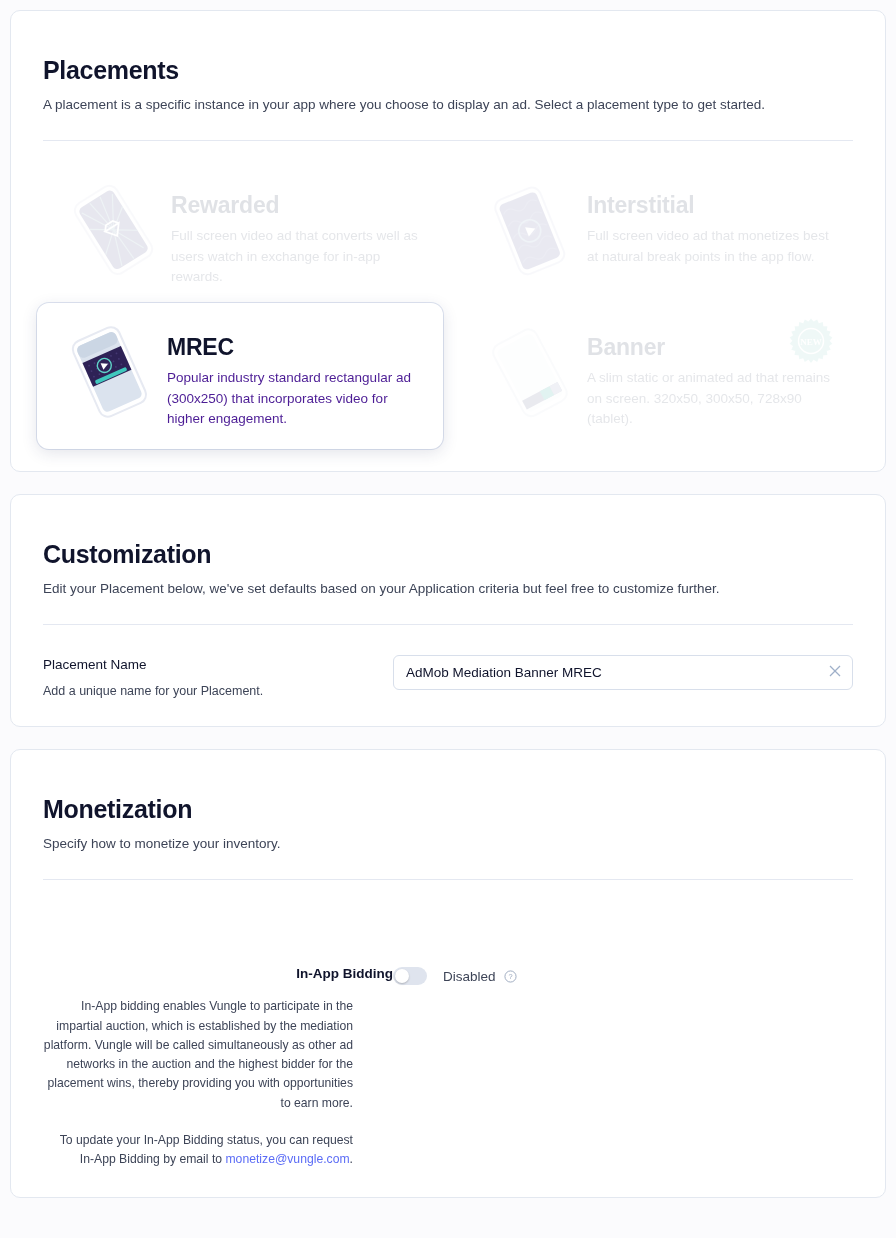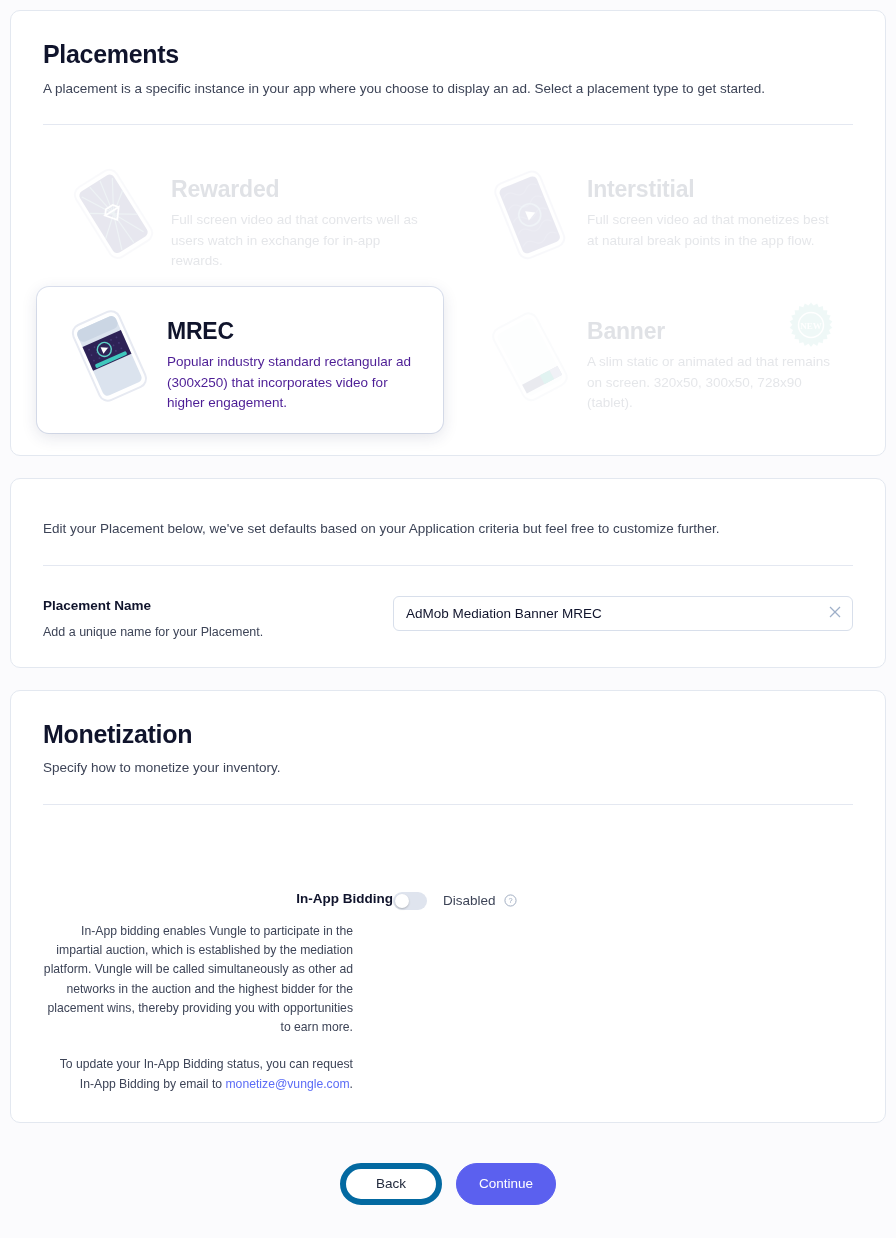--- a/index.html
+++ b/index.html
@@ -19,21 +19,21 @@
     padding: 10px 10px 0 10px;
     display: flex;
     flex-direction: column;
   }
 
   
   .card {
     background: #ffffff;
     border: 1px solid #e3e8f0;
     border-radius: 10px;
-    padding: 30px 32px 28px 32px;
+    padding: 46px 32px 28px 32px;
     margin-bottom: 22px;
   }
 
   .section-title {
     font-size: 25px;
     font-weight: bold;
     color: #10142c;
     letter-spacing: -0.3px;
     line-height: 1.1;
   }
@@ -116,21 +116,21 @@
 
   
   .field-row {
     margin-top: 30px;
     display: flex;
     align-items: flex-start;
   }
   .field-label-col { width: 350px; padding-top: 2px; }
   .field-label {
     font-size: 13.5px;
-    font-weight: bold;
+    font-weight: normal;
     color: #10142c;
   }
   .field-help {
     font-size: 12.5px;
     color: #3d4457;
     margin-top: 12px;
   }
   .input-wrap {
     flex: 1;
     position: relative;
@@ -378,20 +378,21 @@
           </svg>
           <div class="ptile-title">Banner</div>
           <div class="ptile-desc">A slim static or animated ad that remains on screen. 320x50, 300x50, 728x90 (tablet).</div>
         </div>
       </div>
 
     </div>
   </section>
 
   <section class="card">
+    <h2 class="section-title">Customization</h2>
     <p class="section-sub">Edit your Placement below, we've set defaults based on your Application criteria but feel free to customize further.</p>
     <div class="divider"></div>
 
     <div class="field-row">
       <div class="field-label-col">
         <div class="field-label">Placement Name</div>
         <div class="field-help">Add a unique name for your Placement.</div>
       </div>
       <div class="input-wrap">
         <input class="text-input" type="text" value="AdMob Mediation Banner MREC" placeholder="Placement Name" style="">

